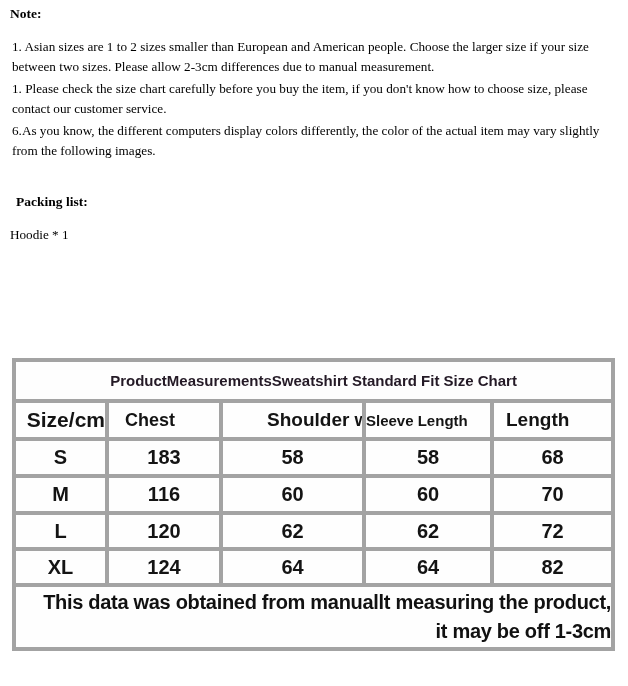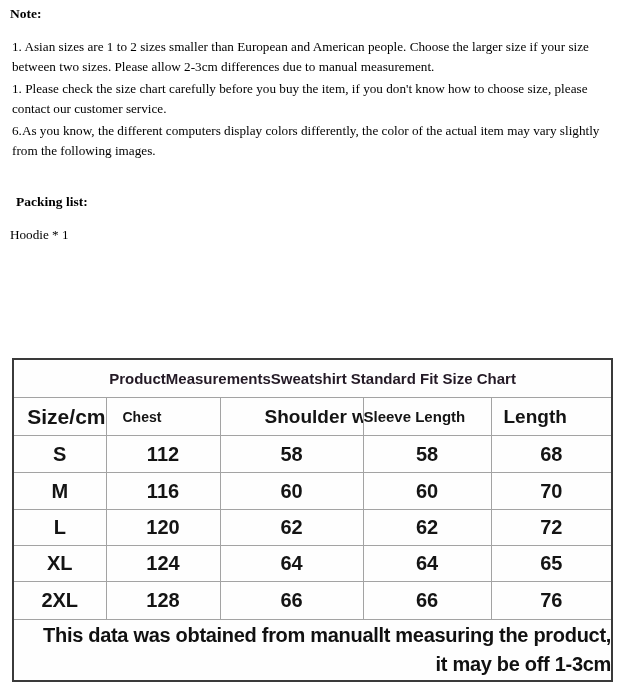--- a/index.html
+++ b/index.html
@@ -57,21 +57,21 @@
     position: absolute;
     top: 358px;
     left: 12px;
     width: 599px;
     border-collapse: collapse;
     table-layout: fixed;
     font-family: "Liberation Sans", sans-serif;
     background: #fefefe;
   }
   .size-chart, .size-chart td, .size-chart th {
-    border: 1px solid #a3a3a3;
+    border: 4px solid #a3a3a3;
   }
   .size-chart {
     border: 2px solid #3a3a3a;
   }
   .size-chart td, .size-chart th {
     padding: 0;
     overflow: hidden;
     white-space: nowrap;
   }
   .chart-title-cell {
@@ -84,21 +84,21 @@
   }
   tr.header-row {
     height: 38px;
   }
   tr.header-row th {
     vertical-align: middle;
     font-weight: 700;
     color: #141414;
   }
   th.col-size   { font-size: 21px; text-align: right; }
-  th.col-chest  { font-size: 14px; text-align: left; padding-left: 16px; }
+  th.col-chest  { font-size: 18px; text-align: left; padding-left: 16px; }
   th.col-shoulder { font-size: 19px; text-align: center; padding-left: 44px; }
   th.col-sleeve { font-size: 15px; text-align: left; }
   th.col-length { font-size: 19px; text-align: left; padding-left: 12px; margin-top: 34px; }
   tr.data-row { height: 37px; }
   tr.data-row.r3, tr.data-row.r4 { height: 36px; }
   tr.data-row.r5 { height: 38px; }
   tr.data-row td {
     text-align: center;
     vertical-align: middle;
     font-weight: 700;
@@ -147,21 +147,21 @@
       </tr>
       <tr class="header-row">
         <th class="col-size">Size/cm</th>
         <th class="col-chest">Chest</th>
         <th class="col-shoulder">Shoulder width</th>
         <th class="col-sleeve">Sleeve Length</th>
         <th class="col-length">Length</th>
       </tr>
       <tr class="data-row r1">
         <td>S</td>
-        <td>112</td>
+        <td>183</td>
         <td>58</td>
         <td>58</td>
         <td>68</td>
       </tr>
       <tr class="data-row r2">
         <td>M</td>
         <td>116</td>
         <td>60</td>
         <td>60</td>
         <td>70</td>
@@ -171,28 +171,21 @@
         <td>120</td>
         <td>62</td>
         <td>62</td>
         <td>72</td>
       </tr>
       <tr class="data-row r4">
         <td>XL</td>
         <td>124</td>
         <td>64</td>
         <td>64</td>
-        <td>65</td>
-      </tr>
-      <tr class="data-row r5">
-        <td>2XL</td>
-        <td>128</td>
-        <td>66</td>
-        <td>66</td>
-        <td>76</td>
+        <td>82</td>
       </tr>
       <tr>
         <td class="footer-cell" colspan="5">
           <div>This data was obtained from manuallt measuring the product,</div>
           <div>it may be off 1-3cm</div>
         </td>
       </tr>
     </tbody>
   </table>
 

